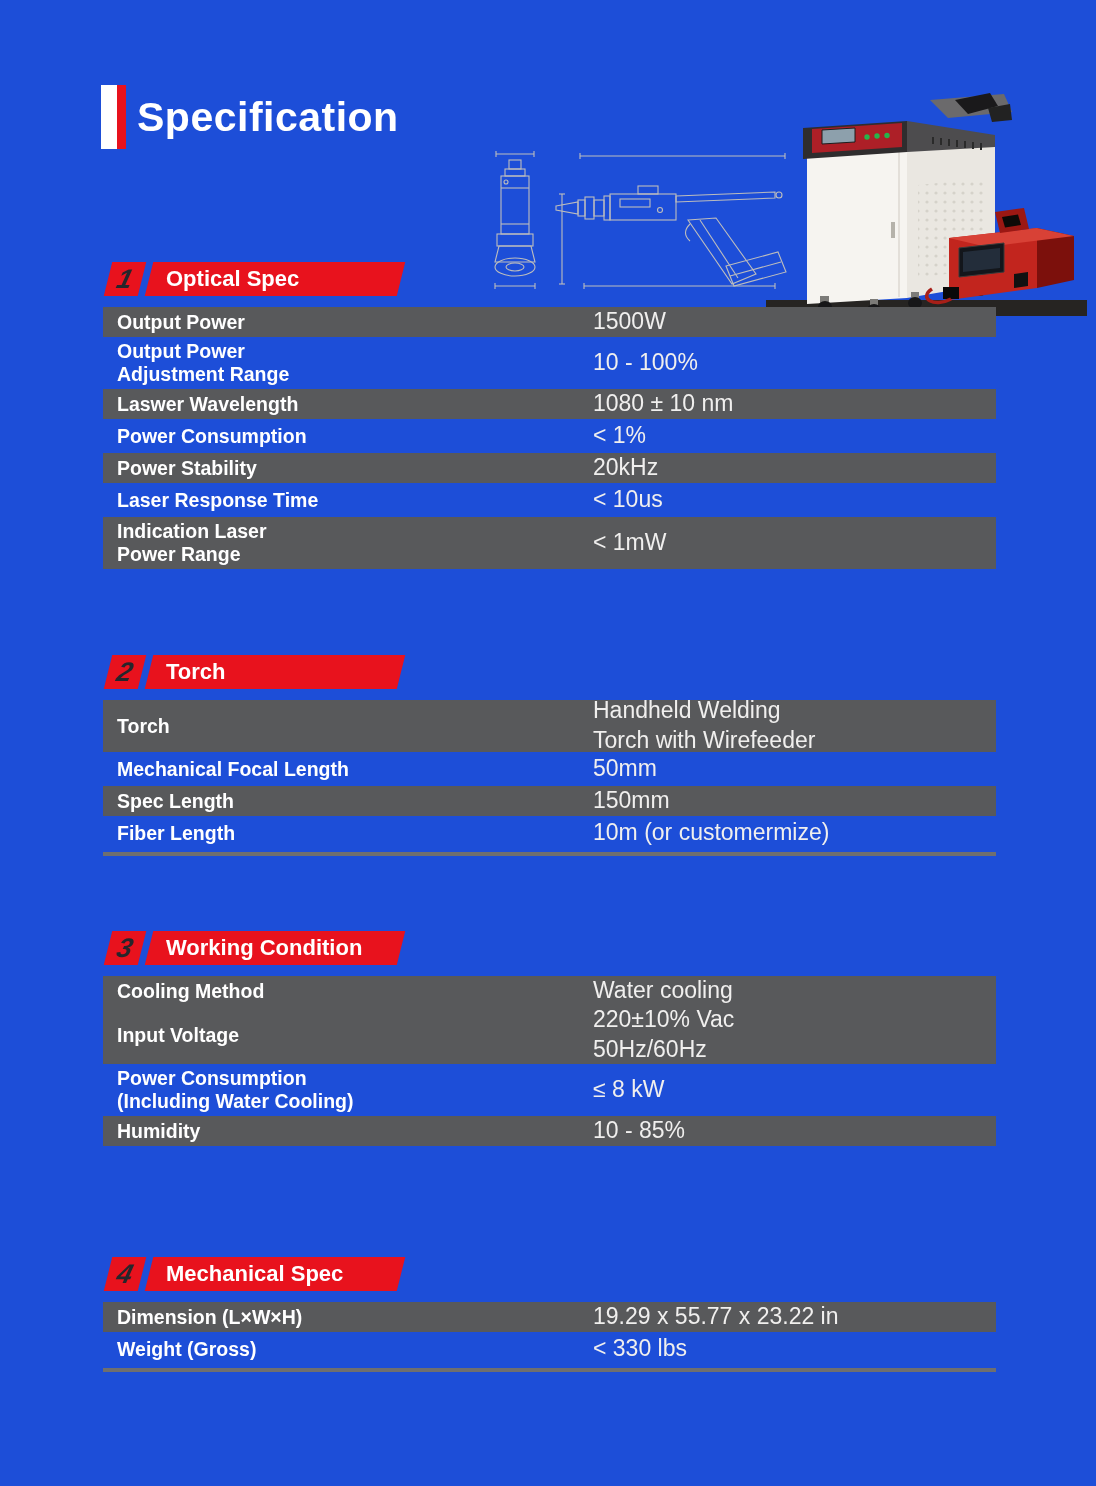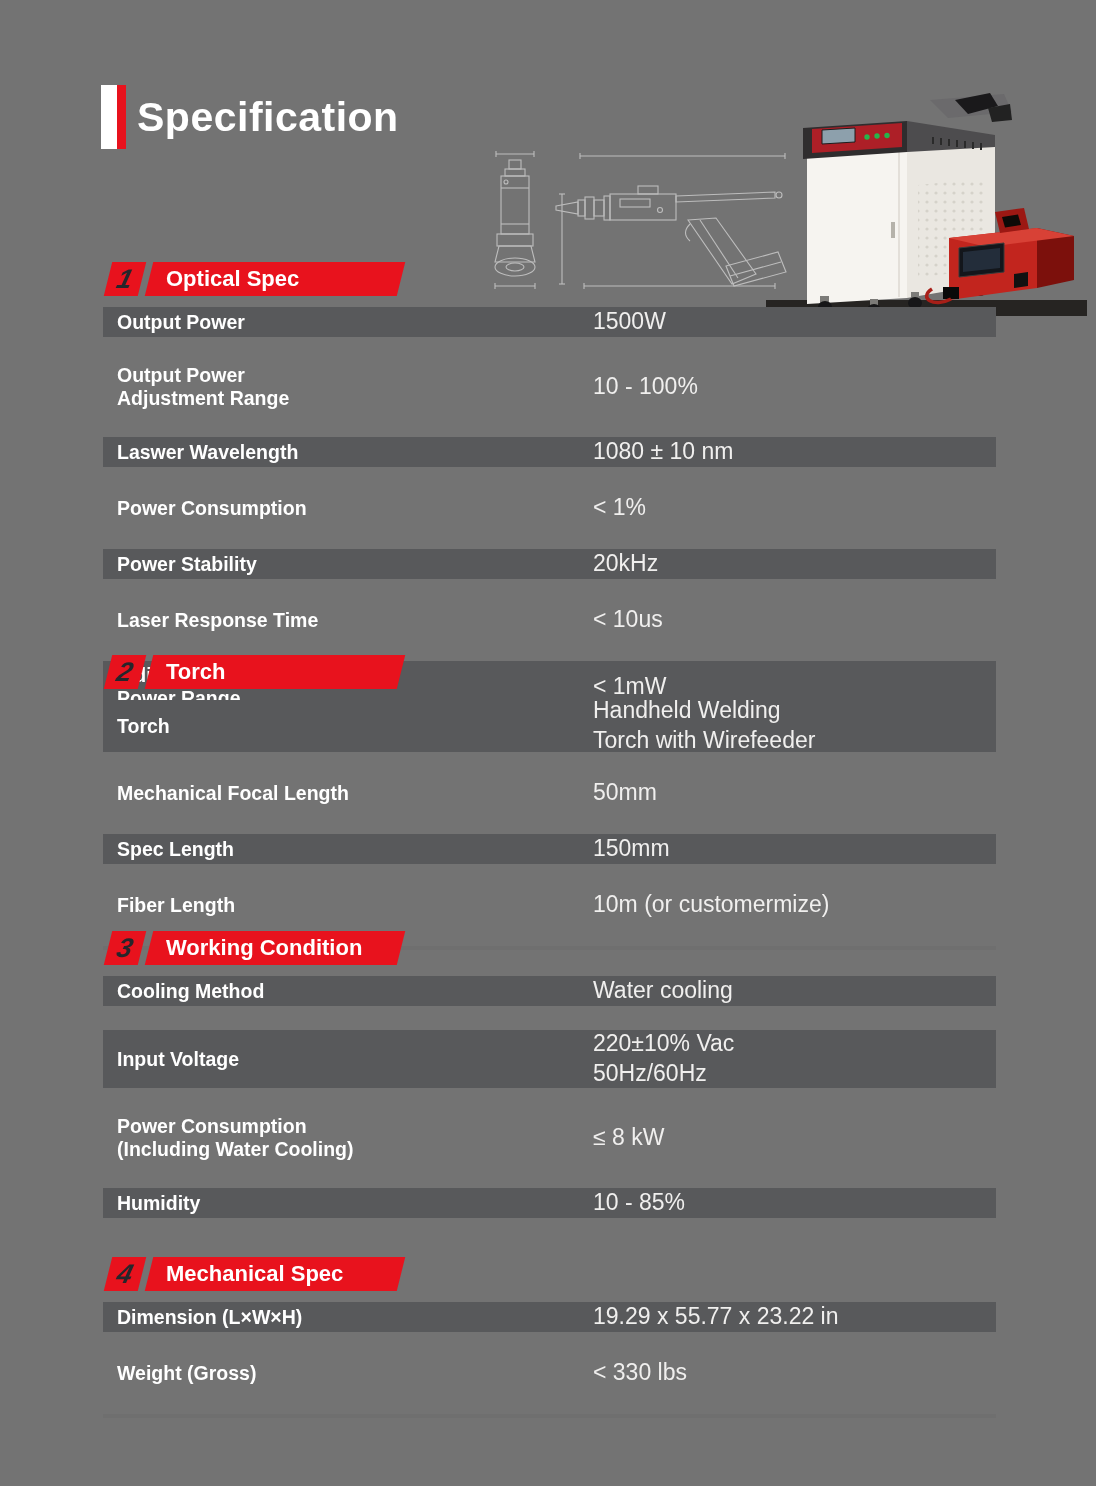--- a/index.html
+++ b/index.html
@@ -1,16 +1,16 @@
 <!DOCTYPE html>
 <html><head>
 <meta charset="utf-8">
 <style>
   html,body{margin:0;padding:0;background:#000;}
-  #page{position:relative;width:1096px;height:1486px;background:#737373;overflow:hidden;
+  #page{position:relative;width:1096px;height:1486px;background:#1d4ed8;overflow:hidden;
         font-family:"Liberation Sans",sans-serif;color:#fff;}
 
   
   .title-block{position:absolute;left:101px;top:85px;display:flex;align-items:center;gap:11px;}
   .title-bar{width:25px;height:64px;background:linear-gradient(to right,#ffffff 0 62%,#e8121d 62% 100%);}
   .page-title{font-size:41px;font-weight:700;color:#fff;letter-spacing:.5px;}
 
   
   .img-abs{position:absolute;}
 
@@ -18,21 +18,21 @@
   .section{position:absolute;left:103px;width:893px;}
   .sec-header{display:flex;height:34px;margin-bottom:11px;align-items:stretch;}
   .badge{width:34px;height:34px;background:#e8121d;transform:skewX(-14deg);margin-left:5px;
          display:flex;align-items:center;justify-content:center;}
   .badge-num{font-style:italic;font-weight:800;font-size:27px;color:#26262b;line-height:1;}
   .band{width:252px;height:34px;background:#e8121d;transform:skewX(-14deg);margin-left:7px;
         display:flex;align-items:center;}
   .band-title{transform:skewX(14deg);color:#fff;font-weight:700;font-size:22px;padding-left:17px;white-space:nowrap;}
 
   
-  .row{position:relative;display:flex;align-items:center;margin-bottom:24px;width:893px;}
+  .row{position:relative;display:flex;align-items:center;margin-bottom:0;width:893px;}
   .row.gray{background:#58595b;}
   .h30{min-height:30px}.h34{min-height:34px}.h52{min-height:52px}.h58{min-height:58px}
   .label{padding-left:14px;font-weight:700;font-size:19.5px;color:#ffffff;line-height:1.18;white-space:pre-line;}
   .value{position:absolute;left:490px;top:50%;transform:translateY(-50%);
          font-size:23px;font-weight:400;color:#f0efee;line-height:1.3;white-space:pre-line;}
   .sep{height:4px;background:#6f6f6f;margin-top:2px;width:893px;}
 </style>
 </head>
 <body>
 

